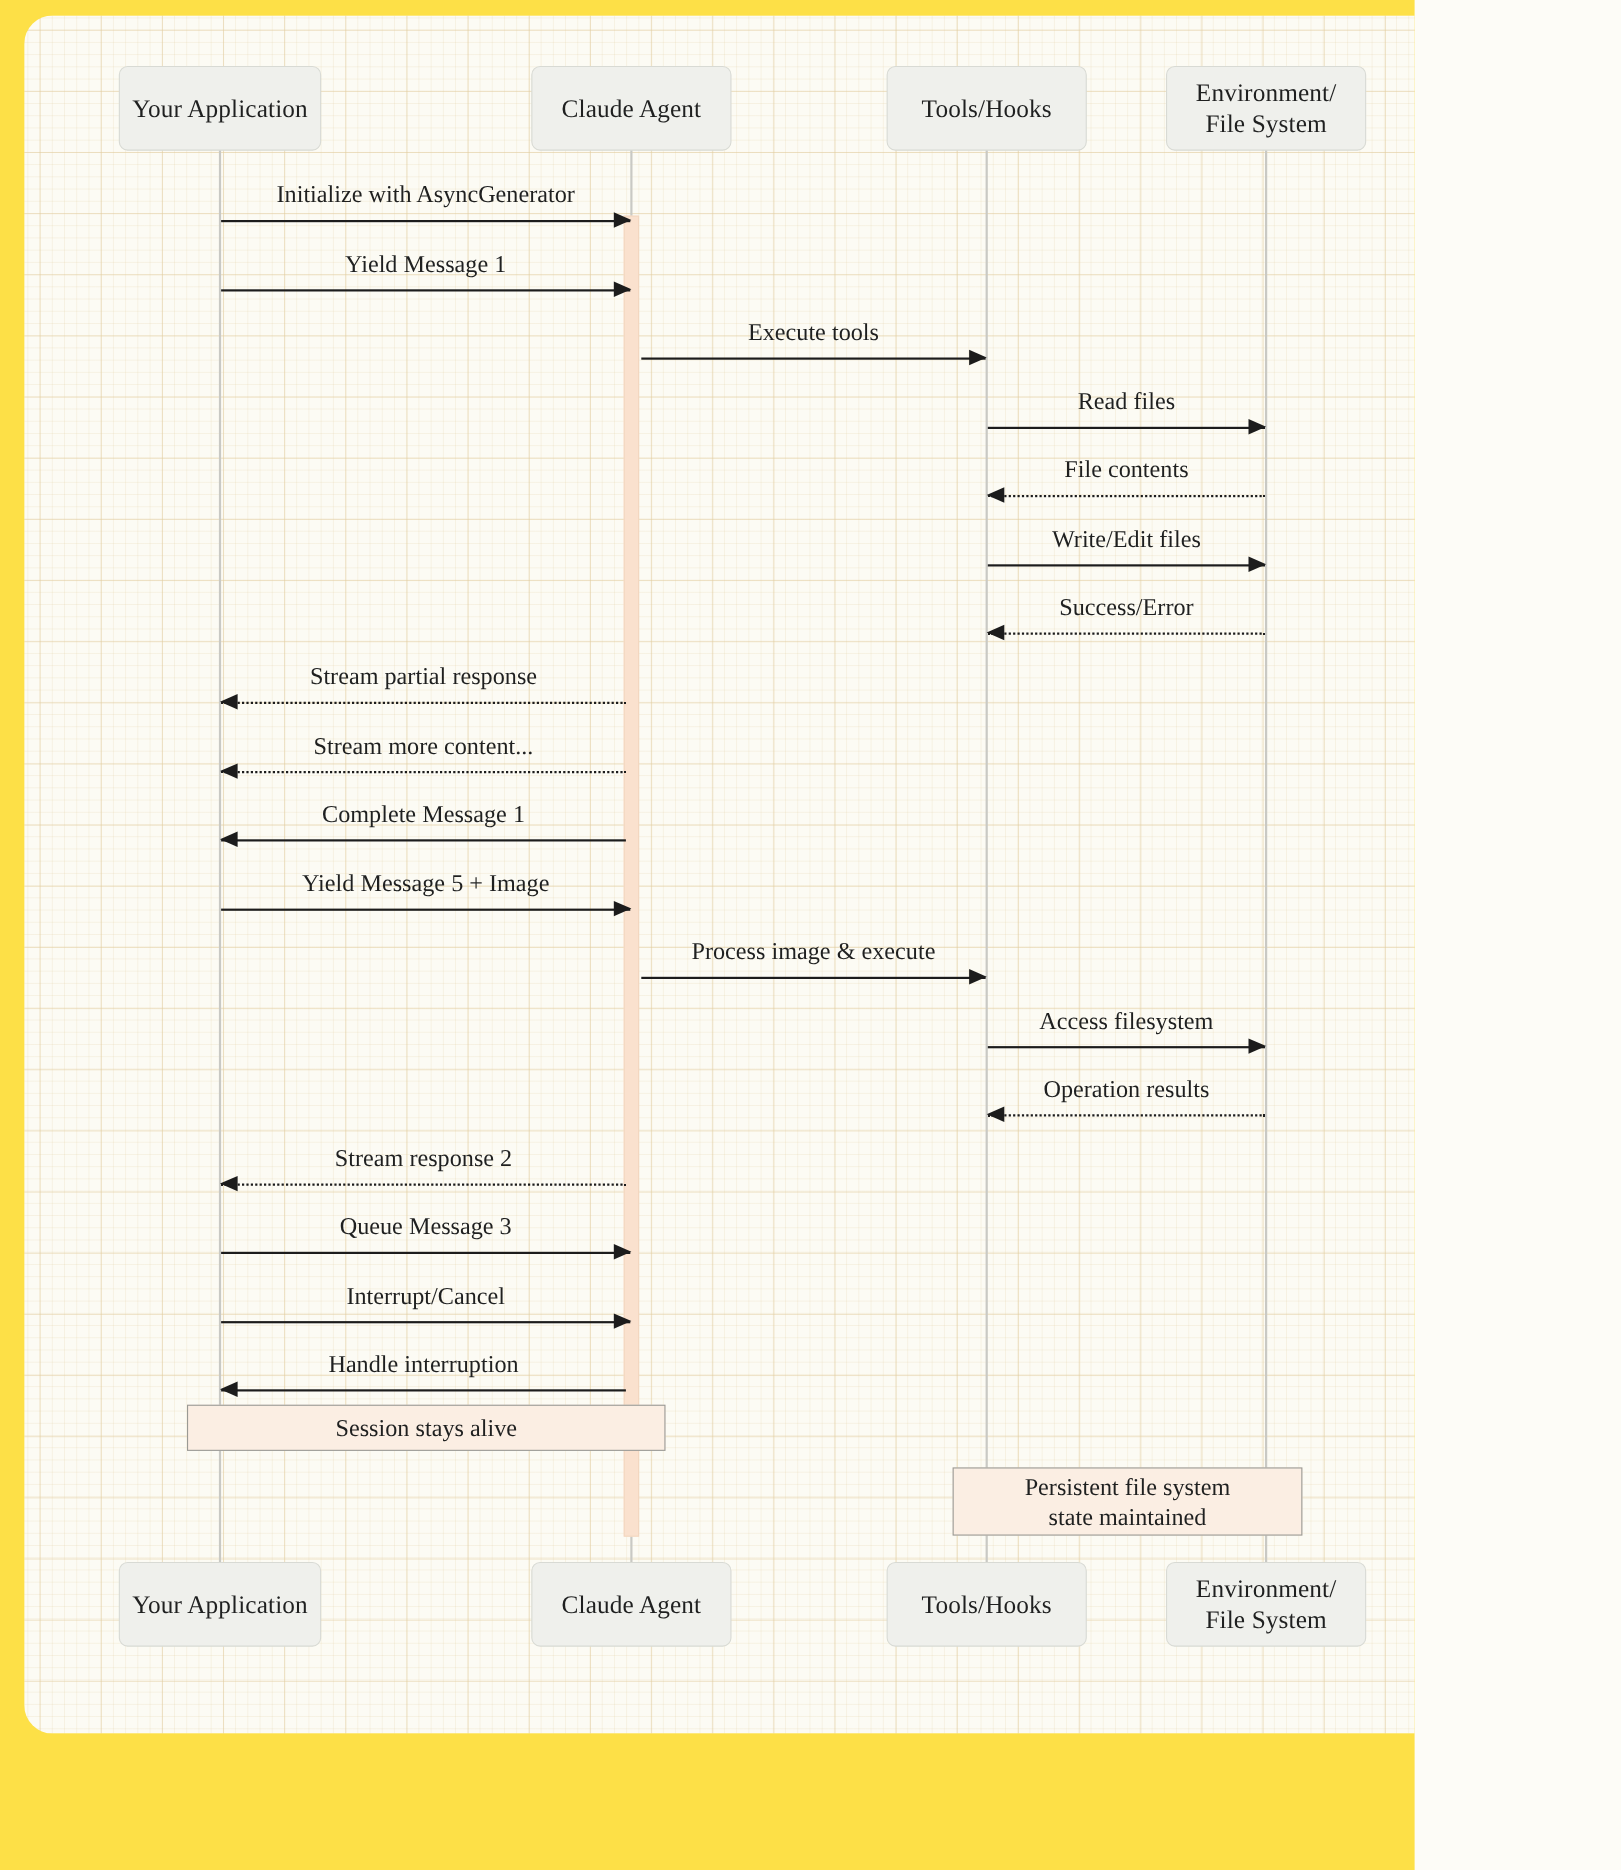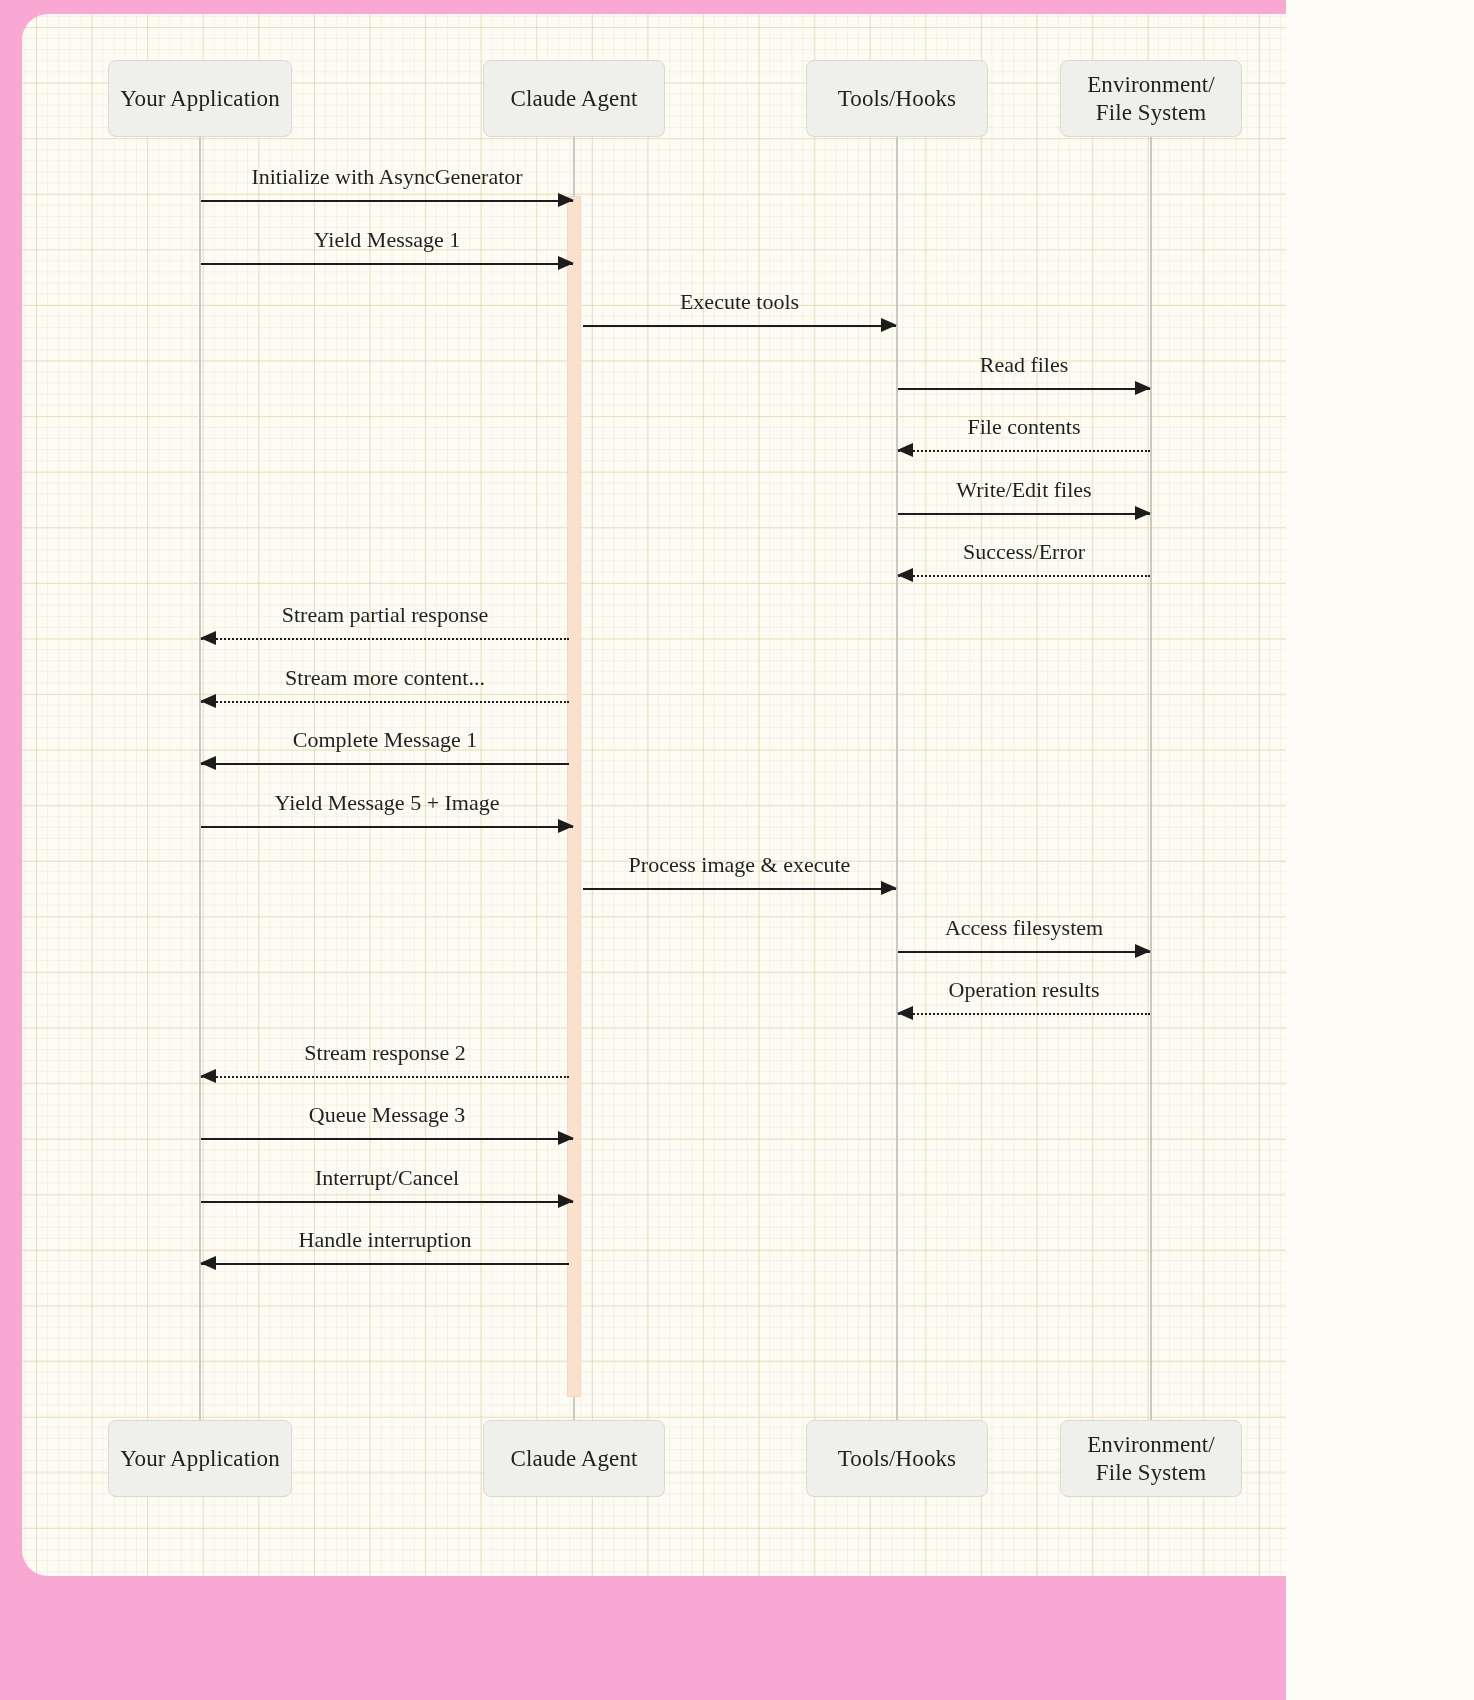--- a/index.html
+++ b/index.html
@@ -1,19 +1,19 @@
 <!DOCTYPE html>
 <html><head>
 <meta charset="utf-8">
 <style>
   html,body{margin:0;padding:0;background:#fdfcf7;}
   body{font-family:"Liberation Serif","DejaVu Serif",serif;}
   #stage{
     position:relative;width:1286px;height:1700px;overflow:hidden;
-    background:#f9a8d4;
+    background:#fde047;
   }
   
   #canvas{
     position:absolute;left:22px;top:14px;width:1322px;height:1562px;
     border-radius:26px;
     background-color:#fcfbf4;
     background-image:
       linear-gradient(to right, rgba(226,205,160,.55) 1px, transparent 1px),
       linear-gradient(to bottom, rgba(226,205,160,.55) 1px, transparent 1px),
       linear-gradient(to right, rgba(226,205,160,.22) 1px, transparent 1px),
@@ -193,21 +193,30 @@
       <div class="head"></div>
       <div class="lbl">Interrupt/Cancel</div>
     </div>
 
     <div class="msg left" style="left:201px;top:1263px;width:368px;">
       <div class="line"></div>
       <div class="head"></div>
       <div class="lbl">Handle interruption</div>
     </div>
 
-
+    <div class="note" style="left:170px;top:1277px;width:435px;height:42px;">
+      <span>Session stays alive</span>
+    </div>
+
+    <div class="note" style="left:866px;top:1334px;width:318px;height:62px;">
+      <div>
+        <span>Persistent file system</span>
+        <span>state maintained</span>
+      </div>
+    </div>
 
     <div class="actor" style="left:108px;top:1420px;width:184px;height:77px;">
       <span>Your Application</span>
     </div>
     <div class="actor" style="left:483px;top:1420px;width:182px;height:77px;">
       <span>Claude Agent</span>
     </div>
     <div class="actor" style="left:806px;top:1420px;width:182px;height:77px;">
       <span>Tools/Hooks</span>
     </div>

